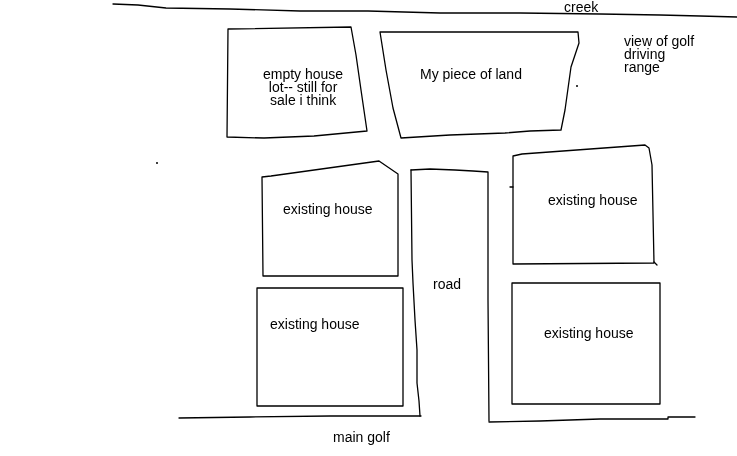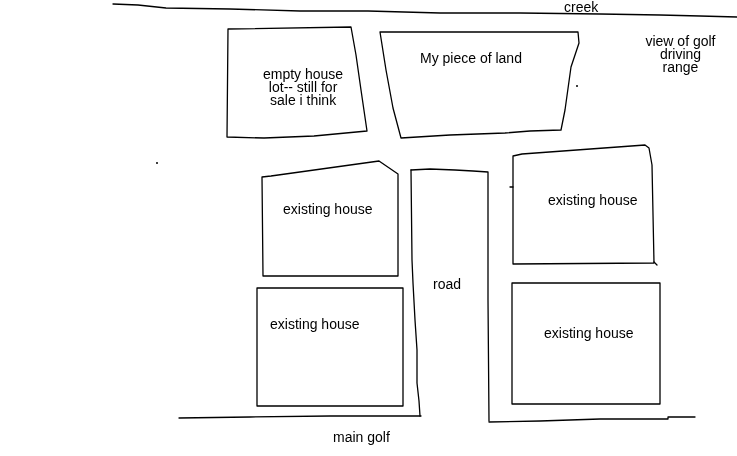--- a/index.html
+++ b/index.html
@@ -52,28 +52,28 @@
 
       <polyline points="489,422 540,421 600,419 668,419 668,417 695,417"></polyline>
 
       <circle cx="157" cy="163" r="1" stroke="none" fill="#000000"></circle>
       <circle cx="577" cy="86" r="1" stroke="none" fill="#000000"></circle>
     </g>
   </svg>
 
   <div class="label" style="left:564px;top:1px;">creek</div>
 
-  <div class="label" style="left:624px;top:35px;text-align:center;">view of golf driving
+  <div class="label" style="left:624px;top:35px;">view of golf driving
 range</div>
 
   <div class="label" style="left:263px;top:68px;text-align:center;">empty house
 lot-- still for
 sale i think</div>
 
-  <div class="label" style="left:420px;top:52px;">My piece of land</div>
+  <div class="label" style="left:420px;top:68px;">My piece of land</div>
 
   <div class="label" style="left:283px;top:203px;">existing house</div>
 
   <div class="label" style="left:270px;top:318px;">existing house</div>
 
   <div class="label" style="left:548px;top:194px;">existing house</div>
 
   <div class="label" style="left:544px;top:327px;">existing house</div>
 
   <div class="label" style="left:433px;top:234px;margin-top:44px;">road</div>

